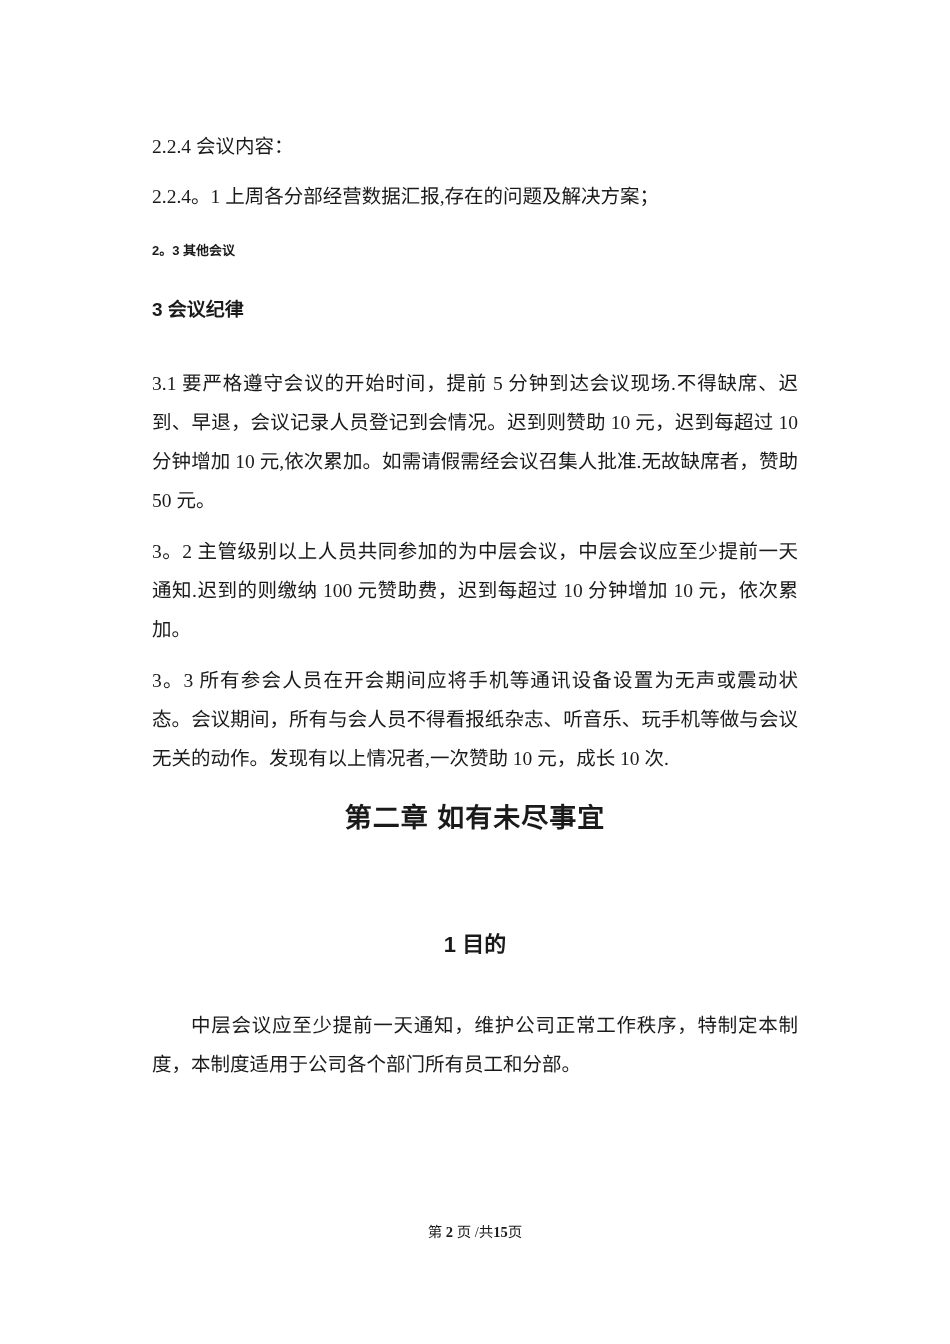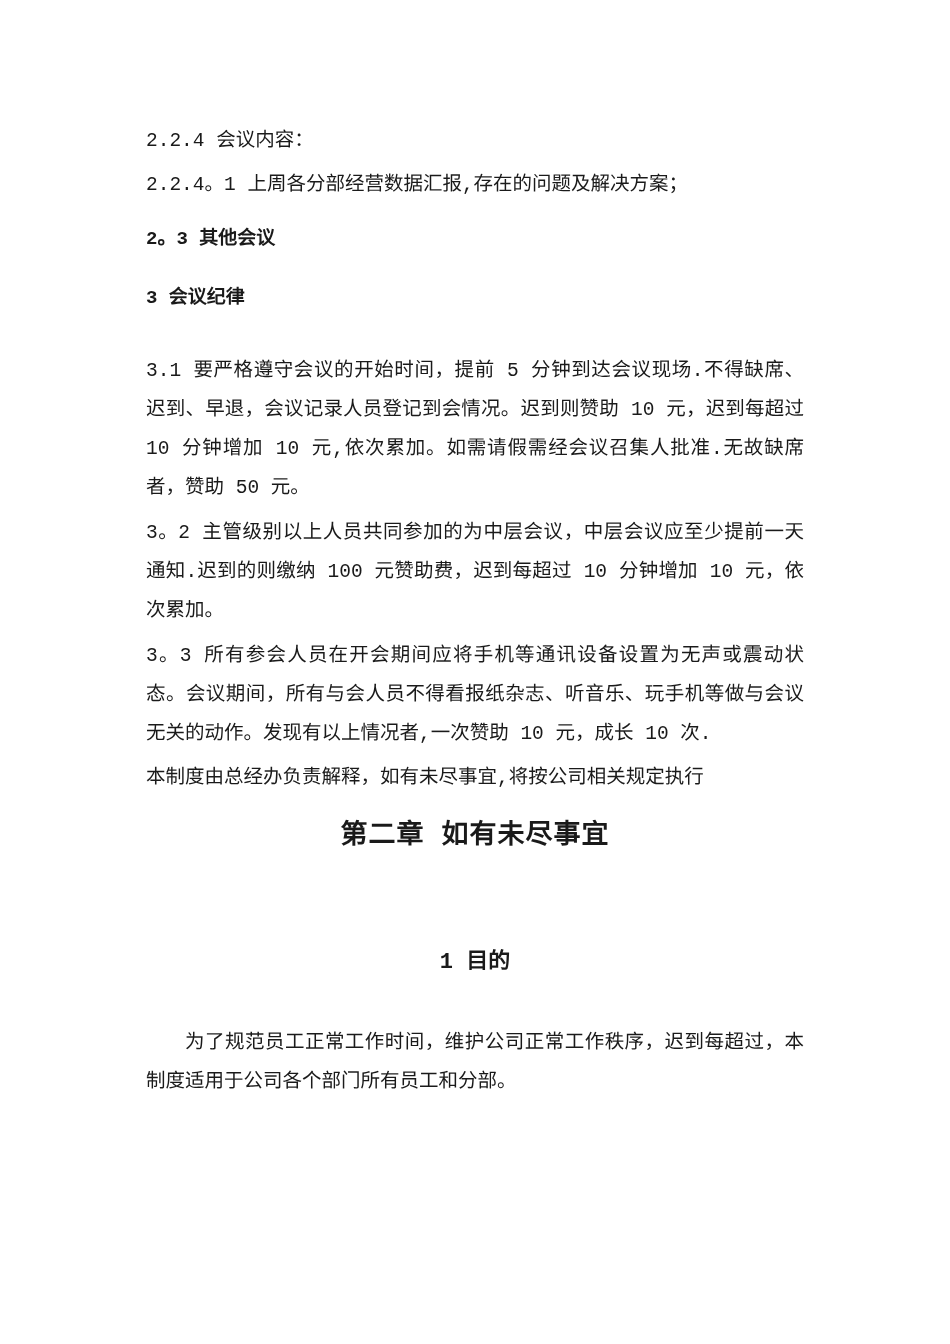--- a/index.html
+++ b/index.html
@@ -12,40 +12,40 @@
     width: 950px;
     height: 1344px;
     background: #ffffff;
     overflow: hidden;
     font-family: "Liberation Serif", "DejaVu Serif", serif;
     color: #1a1a1a;
   }
   .doc-body {
     padding: 116px 140px 0 140px;
   }
-  .doc-body p { margin: 6px; font-family: Liberation Mono, monospace; }
+  .doc-body p { margin: 12px; }
 
   .body-line {
     font-size: 19.5px;
     line-height: 38px;
     text-align: left;
     word-break: break-all;
   }
   .para {
     font-size: 19.5px;
     line-height: 39px;
     text-align: justify;
     word-break: break-all;
   }
   .indent2 { text-indent: 2em; }
 
   .h-sub {
     font-family: "Liberation Sans", "DejaVu Sans", sans-serif;
     font-weight: bold;
-    font-size: 19px;
+    font-size: 13px;
     line-height: 30px;
     margin-top: 20px !important;
   }
   .h-sec {
     font-family: "Liberation Sans", "DejaVu Sans", sans-serif;
     font-weight: bold;
     font-size: 19px;
     line-height: 36px;
   }
   .h-sec-3 { margin-top: 26px !important; }
@@ -94,23 +94,25 @@
 
     <p class="h-sub">2。3 其他会议</p>
 
 
     <p class="h-sec h-sec-3">3 会议纪律</p>
 
     <p class="para mt-311">3.1 要严格遵守会议的开始时间，提前 5 分钟到达会议现场.不得缺席、迟到、早退，会议记录人员登记到会情况。迟到则赞助 10 元，迟到每超过 10 分钟增加 10 元,依次累加。如需请假需经会议召集人批准.无故缺席者，赞助 50 元。</p>
     <p class="para">3。2 主管级别以上人员共同参加的为中层会议，中层会议应至少提前一天通知.迟到的则缴纳 100 元赞助费，迟到每超过 10 分钟增加 10 元，依次累加。</p>
     <p class="para">3。3 所有参会人员在开会期间应将手机等通讯设备设置为无声或震动状态。会议期间，所有与会人员不得看报纸杂志、听音乐、玩手机等做与会议无关的动作。发现有以上情况者,一次赞助 10 元，成长 10 次.</p>
 
-    <p class="tail-line">本制度由总经办负责解释，如有未尽事宜,将按公司相关规定执行</p>
 
     <p class="chapter-title">第二章 如有未尽事宜</p>
 
     <p class="h-sec h-sec-1">1 目的</p>
 
-    <p class="para indent2 mt-last">为了规范员工正常工作时间，维护公司正常工作秩序，迟到每超过，本制度适用于公司各个部门所有员工和分部。</p>
+    <p class="para indent2 mt-last">中层会议应至少提前一天通知，维护公司正常工作秩序，特制定本制度，本制度适用于公司各个部门所有员工和分部。</p>
 
   </div>
 
+  <div class="footer">
+    <span>第 </span><span class="num">2</span><span> 页 </span><span>/共</span><span class="num">15</span><span>页</span>
+  </div>
 </div>
 
 </body></html>

